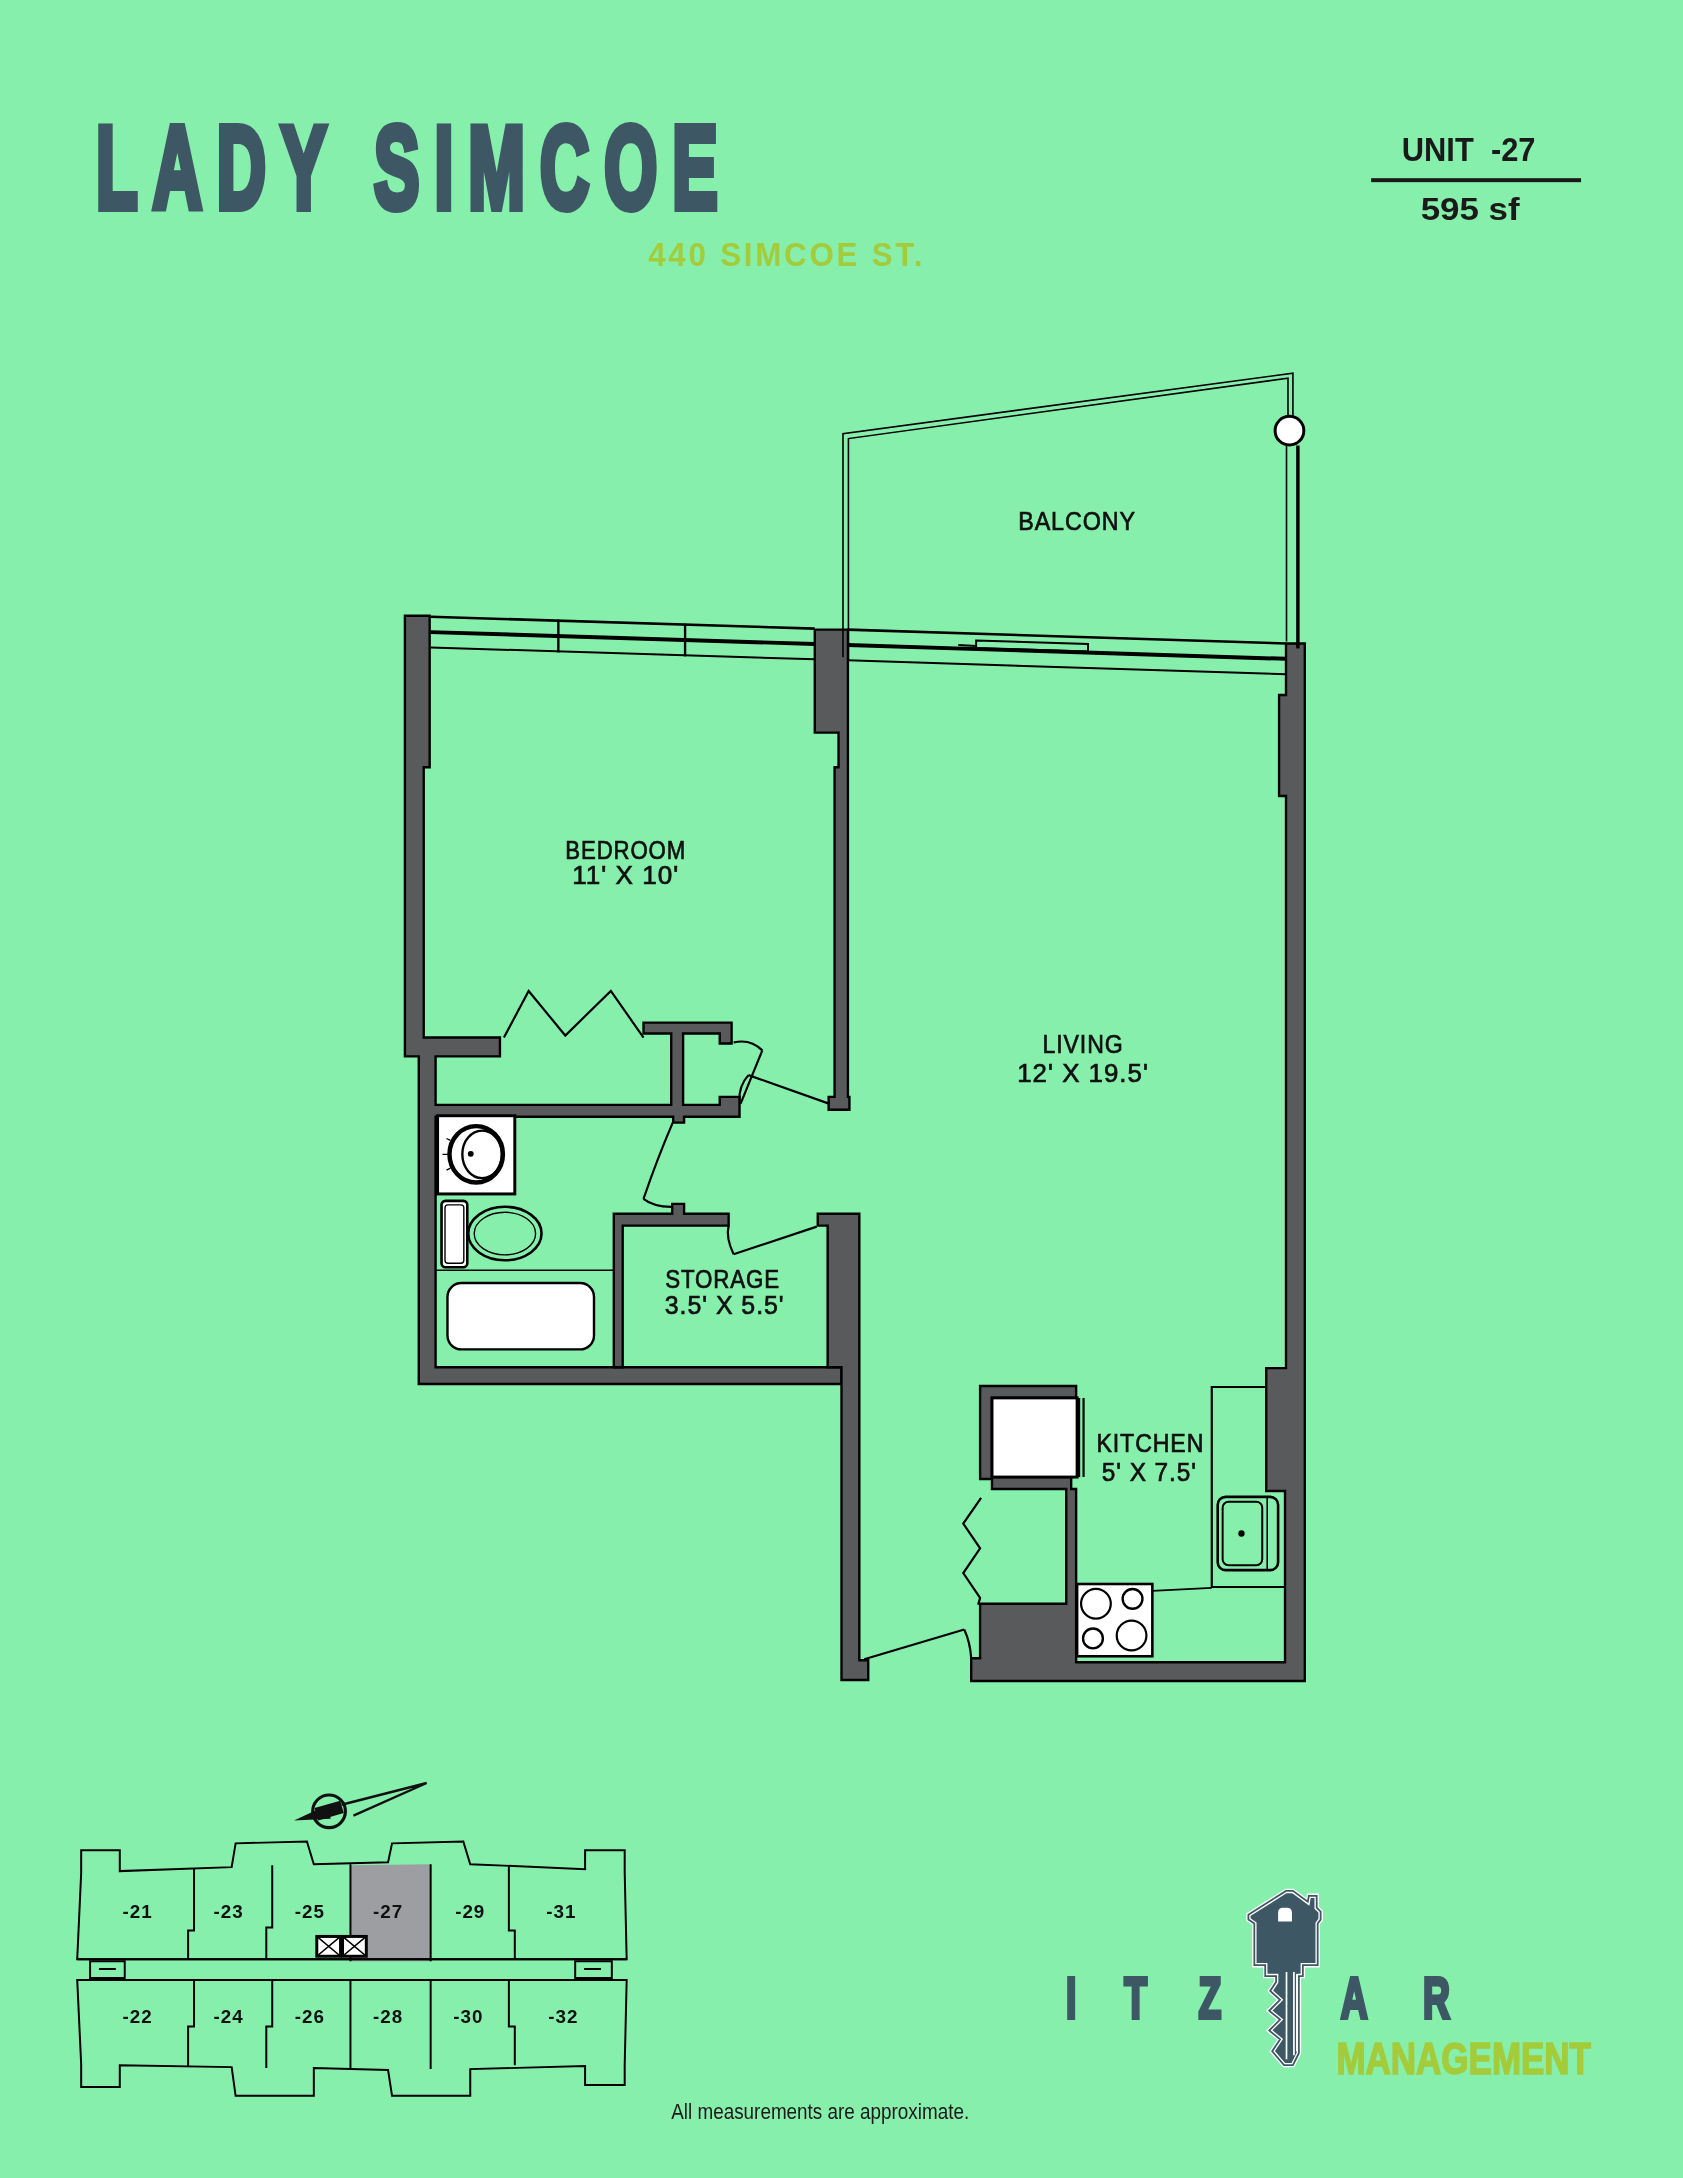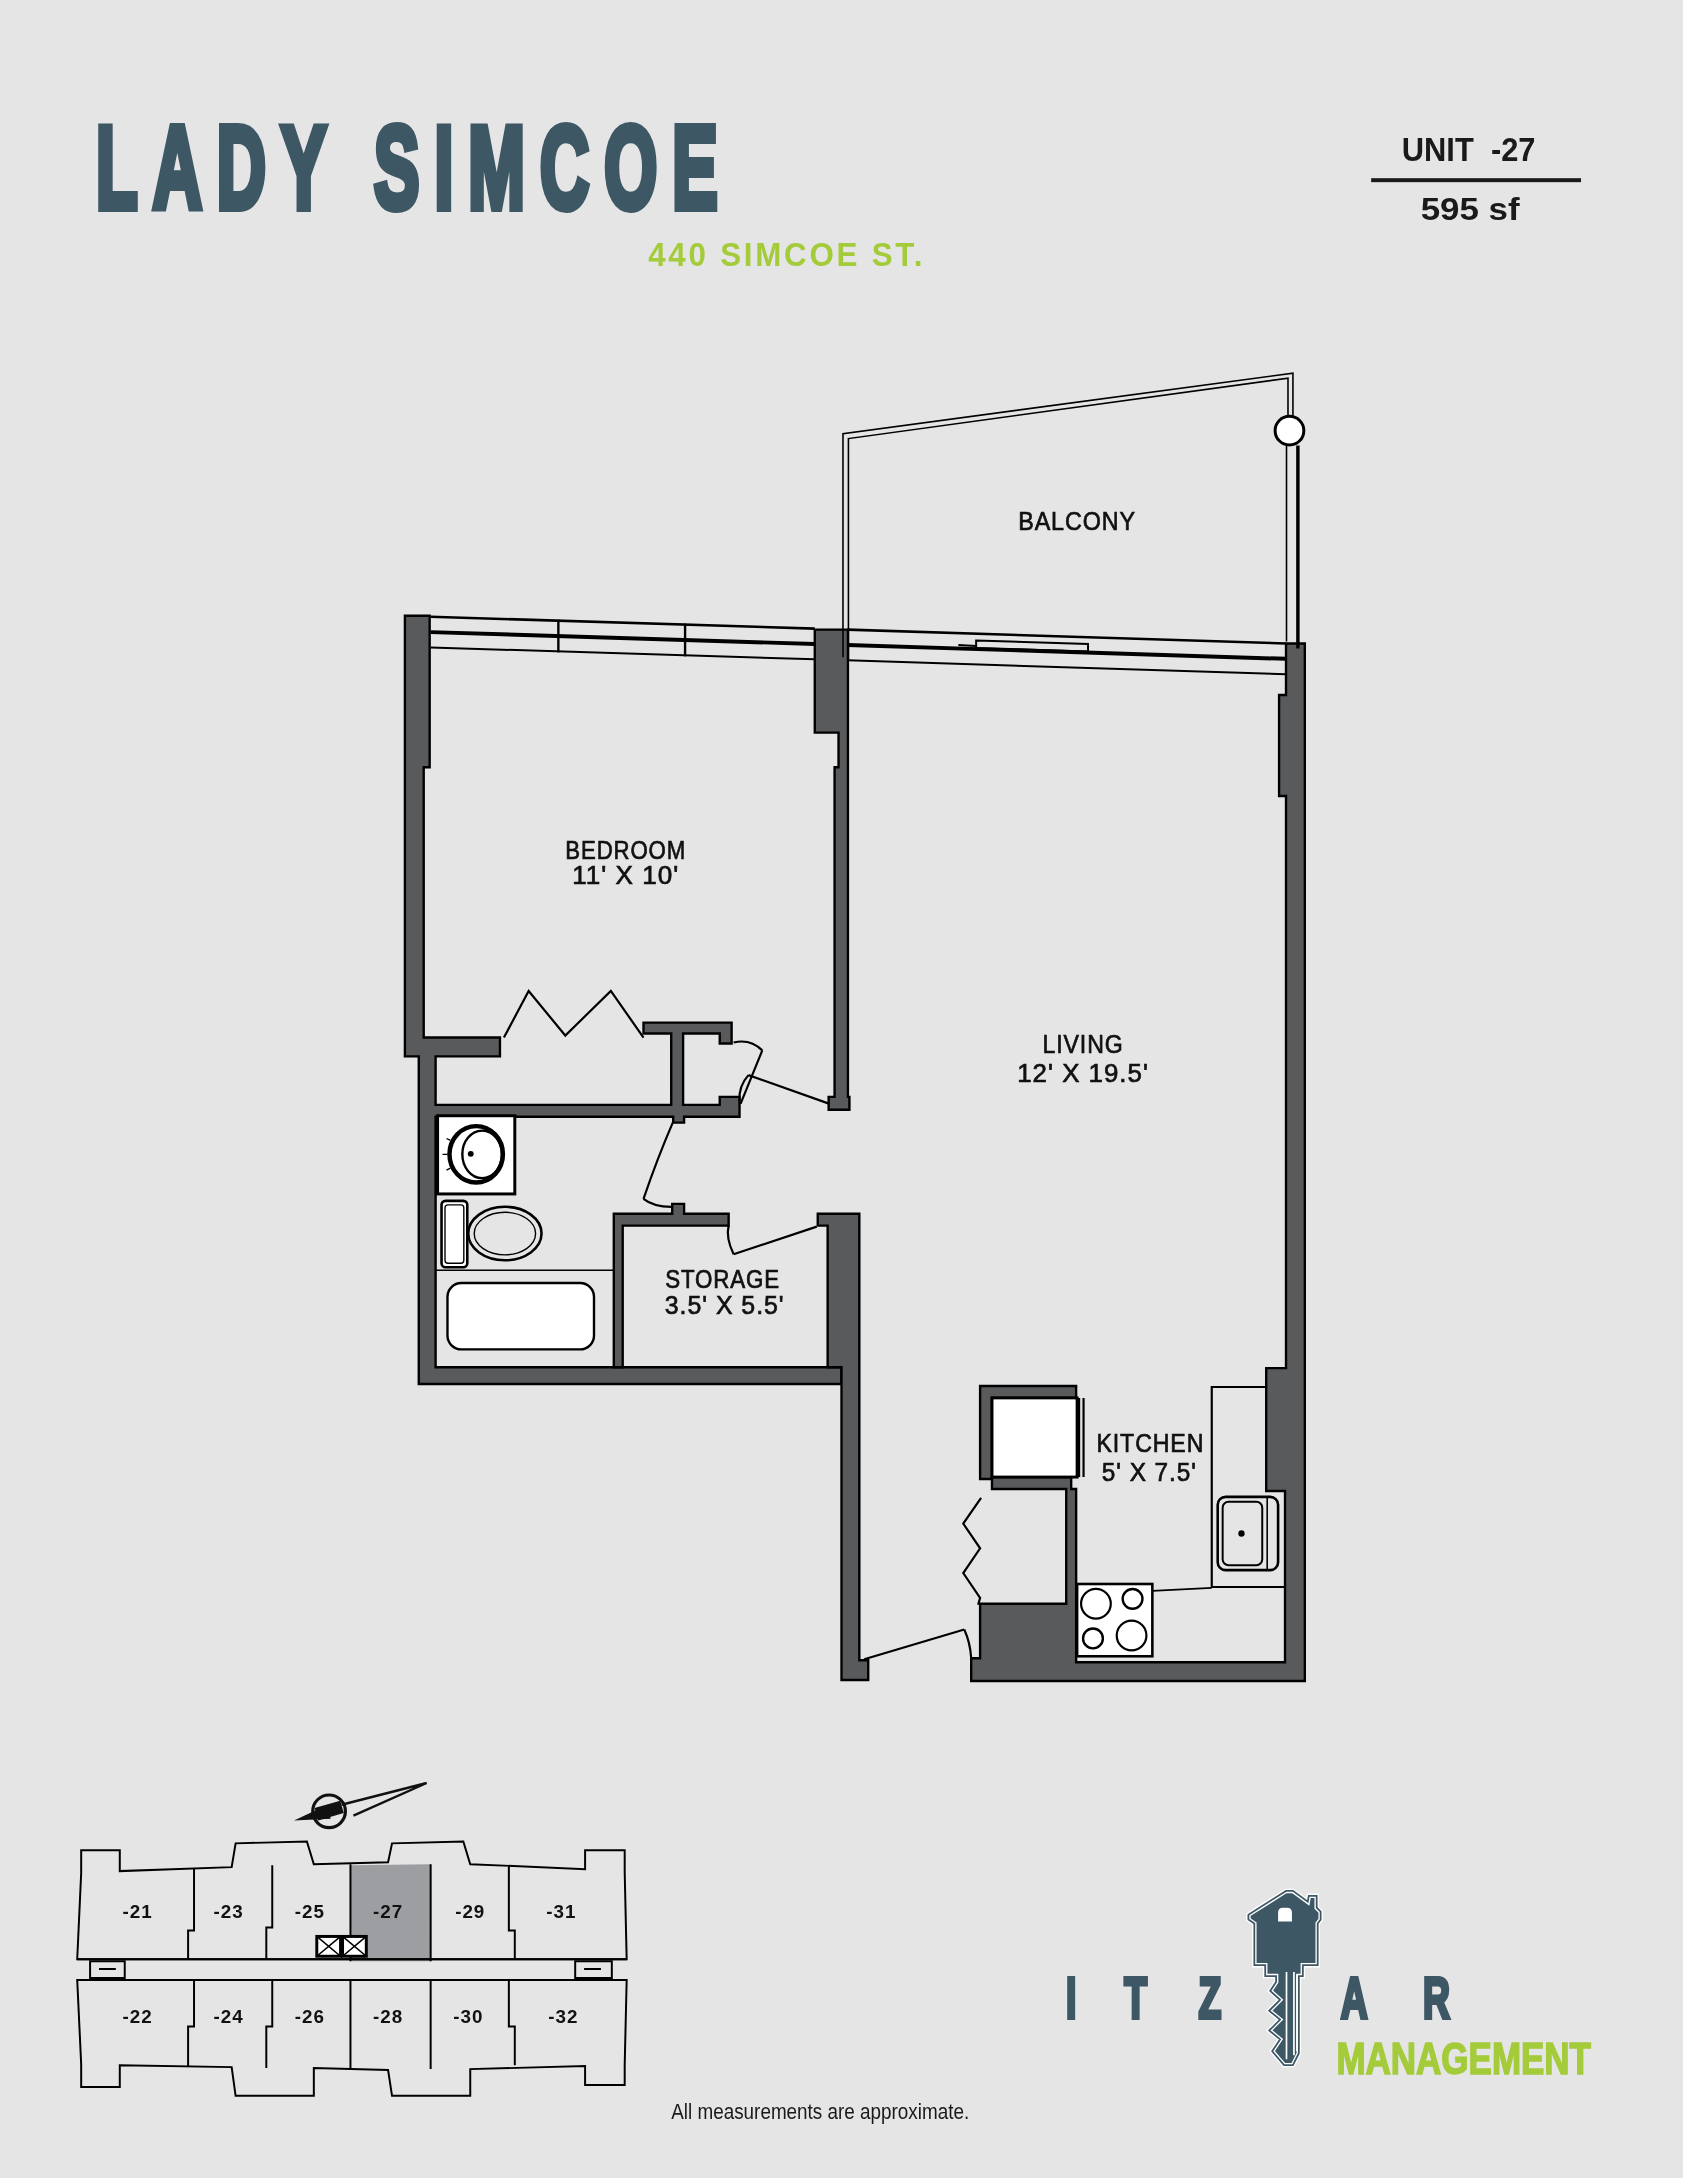--- a/index.html
+++ b/index.html
@@ -1,16 +1,16 @@
 <!DOCTYPE html>
 <html><head>
 <meta charset="utf-8">
 <style>
 html,body{margin:0;padding:0;background:#fff}
-#page{position:relative;width:1683px;height:2178px;background:#e5e5e5;font-family:"Liberation Sans",sans-serif;overflow:hidden}
+#page{position:relative;width:1683px;height:2178px;background:#86efac;font-family:"Liberation Sans",sans-serif;overflow:hidden}
 svg{position:absolute;left:0;top:0}
 text{font-family:"Liberation Sans",sans-serif}
 .rm{fill:#111;font-size:26px;letter-spacing:1px;stroke:#111;stroke-width:0.7}
 .kp{fill:#111;font-size:19px;font-weight:bold;letter-spacing:1px}
 </style>
 </head>
 <body>
 <div id="page">
 <svg width="1683" height="2178" viewBox="0 0 1700 2200">
 

